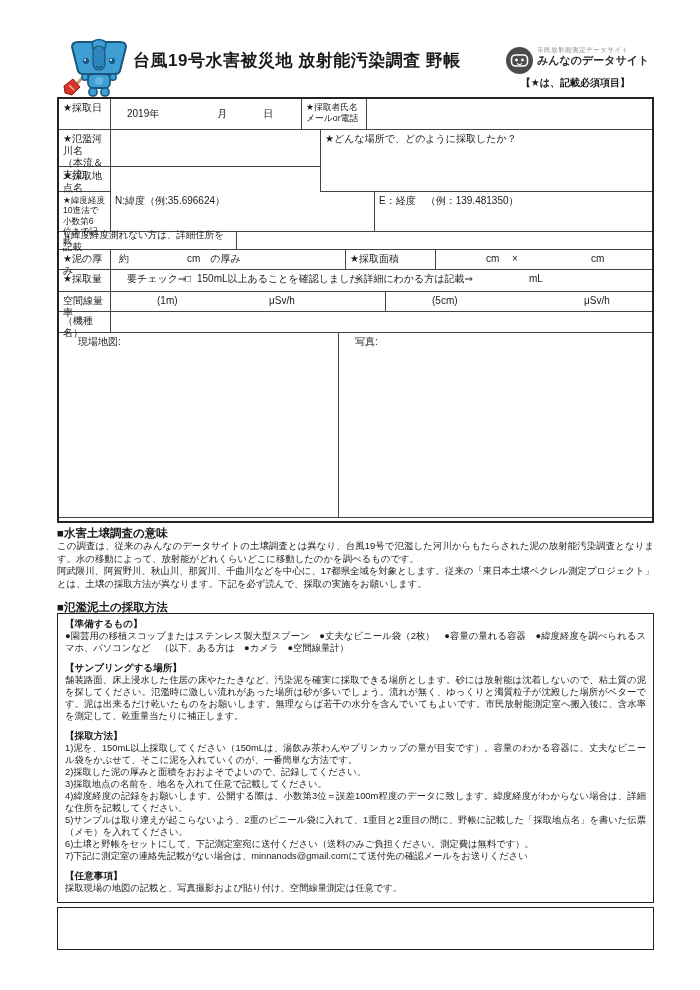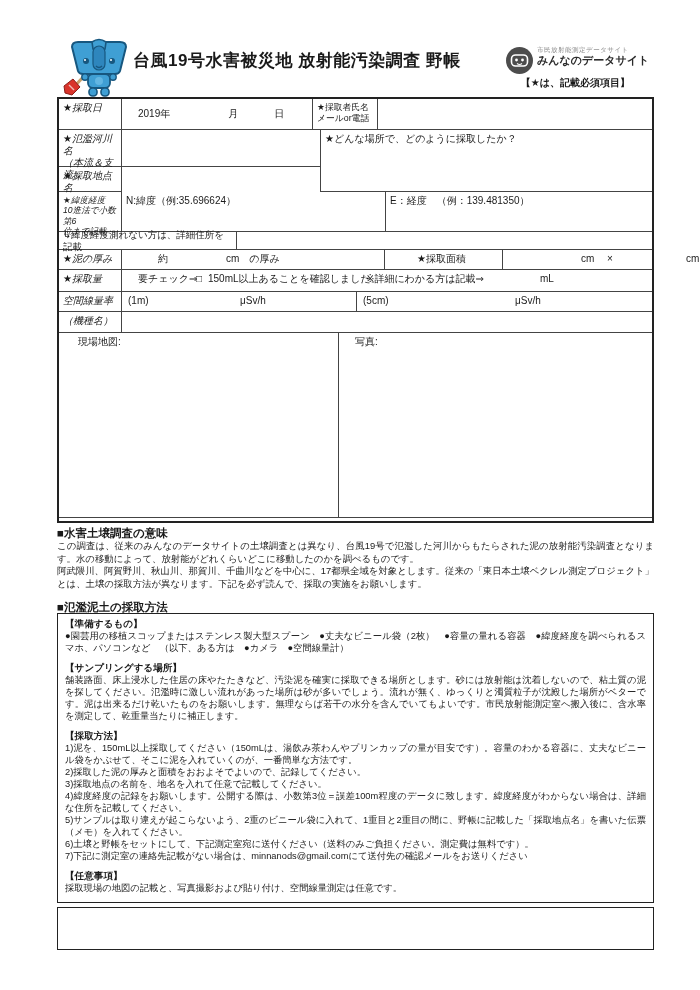--- a/index.html
+++ b/index.html
@@ -19,32 +19,32 @@
   .brand-large { font-size:11px; font-weight:bold; color:#2b2b2b; }
   .req-note { right:70px; top:76px; font-size:10px; font-weight:bold; }
 
   
   .ftable { left:57px; top:97px; width:597px; height:426px; border:2px solid #222; background:#fff; }
   .frow { display:flex; width:100%; border-bottom:1px solid #444; }
   .cell { position:relative; font-size:10px; padding:3px 4px; line-height:1.2; }
   .cell.rb { border-right:1px solid #444; }
   .lbl { font-weight:normal; white-space:pre-line; }
   .small { font-size:8.6px; }
-  .c-label { width:63px;font-style:italic; }
+  .c-label { width:52px; }
   .blank { background:#fff; }
 
   .h-r1 { height:31px; }
   .h-r23 { height:62px; }
   .h-sub1 { height:37px; border-bottom:1px solid #444; }
   .h-sub2 { height:25px; }
   .h-r4 { height:40px; }
   .h-r5 { height:18px; }
-  .h-r6 { height:20px;gap:28px; }
+  .h-r6 { height:20px; }
   .h-r7 { height:22px; }
-  .h-r8 { height:20px; }
+  .h-r8 { height:20px;gap:40px; }
   .h-r9 { height:21px; }
   .h-r10 { height:185px; }
   .h-spacer { height:5px; border-bottom:0; }
 
   .date-cell { width:191px; display:flex; align-items:center; }
   .date-cell span { display:inline-block; }
   .dy { margin-left:12px; } .dm { margin-left:58px; } .dd { margin-left:36px; }
   .collector { width:65px; font-size:8.8px; line-height:1.3; }
   .r1-blank { flex:1; }
 

